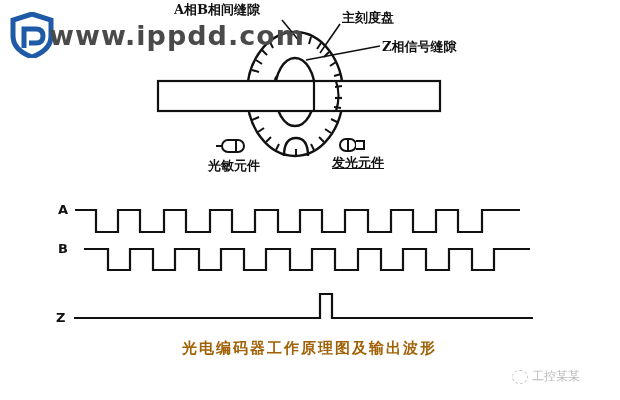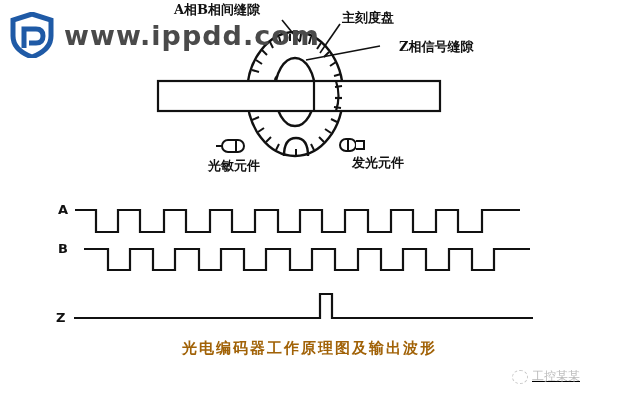--- a/index.html
+++ b/index.html
@@ -91,30 +91,30 @@
 
   <polyline fill="none" stroke="#111" stroke-width="2.2" points="74,318 320,318 320,294 332,294 332,318 533,318"></polyline>
 </svg>
 
 <div class="abs" style="left:10px;top:12px;width:44px;height:46px;">
   <svg width="44" height="46" viewBox="0 0 44 46" style="position:static;">
     <path d="M22,2 L41,8 L41,24 Q41,38 22,45 Q3,38 3,24 L3,8 Z" fill="none" stroke="#1f5aa6" stroke-width="5"></path>
     <path d="M14,36 L14,17 L26,17 Q33,17 33,24 Q33,31 26,31 L19,31" fill="none" stroke="#1f5aa6" stroke-width="5"></path>
   </svg>
 </div>
-<div class="abs wm-text" style="left:64px;top:20px;text-align:center;">www.ippdd.com</div>
+<div class="abs wm-text" style="left:49px;top:20px;text-align:center;">www.ippdd.com</div>
 
 <div class="abs label" style="left:174px;top:1px;">A相B相间缝隙</div>
 <div class="abs label" style="left:342px;top:9px;">主刻度盘</div>
-<div class="abs label" style="left:382px;top:38px;margin-left:17px;">Z相信号缝隙</div>
+<div class="abs label" style="left:382px;top:38px;">Z相信号缝隙</div>
 <div class="abs label" style="left:172px;top:157px;margin-left:36px;">光敏元件</div>
-<div class="abs label" style="left:352px;top:154px;">发光元件</div>
+<div class="abs label" style="left:332px;top:154px;text-decoration:underline;">发光元件</div>
 
 <div class="abs label" style="left:58px;top:202px;font-family:'DejaVu Sans',sans-serif;">A</div>
 <div class="abs label" style="left:58px;top:241px;font-family:'DejaVu Sans',sans-serif;">B</div>
 <div class="abs label" style="left:56px;top:310px;font-family:'DejaVu Sans',sans-serif;">Z</div>
 
 <div class="abs caption" style="left:182px;top:339px;">光电编码器工作原理图及输出波形</div>
 
-<div class="abs" style="left:512px;top:368px;display:flex;align-items:center;gap:4px;text-decoration:underline;">
+<div class="abs" style="left:512px;top:368px;display:flex;align-items:center;gap:4px;">
   <span style="display:inline-block;width:14px;height:12px;border:1px dashed #c8c8c8;border-radius:50%;"></span>
   <span class="wechat">工控某某</span>
 </div>
 
 </body></html>

